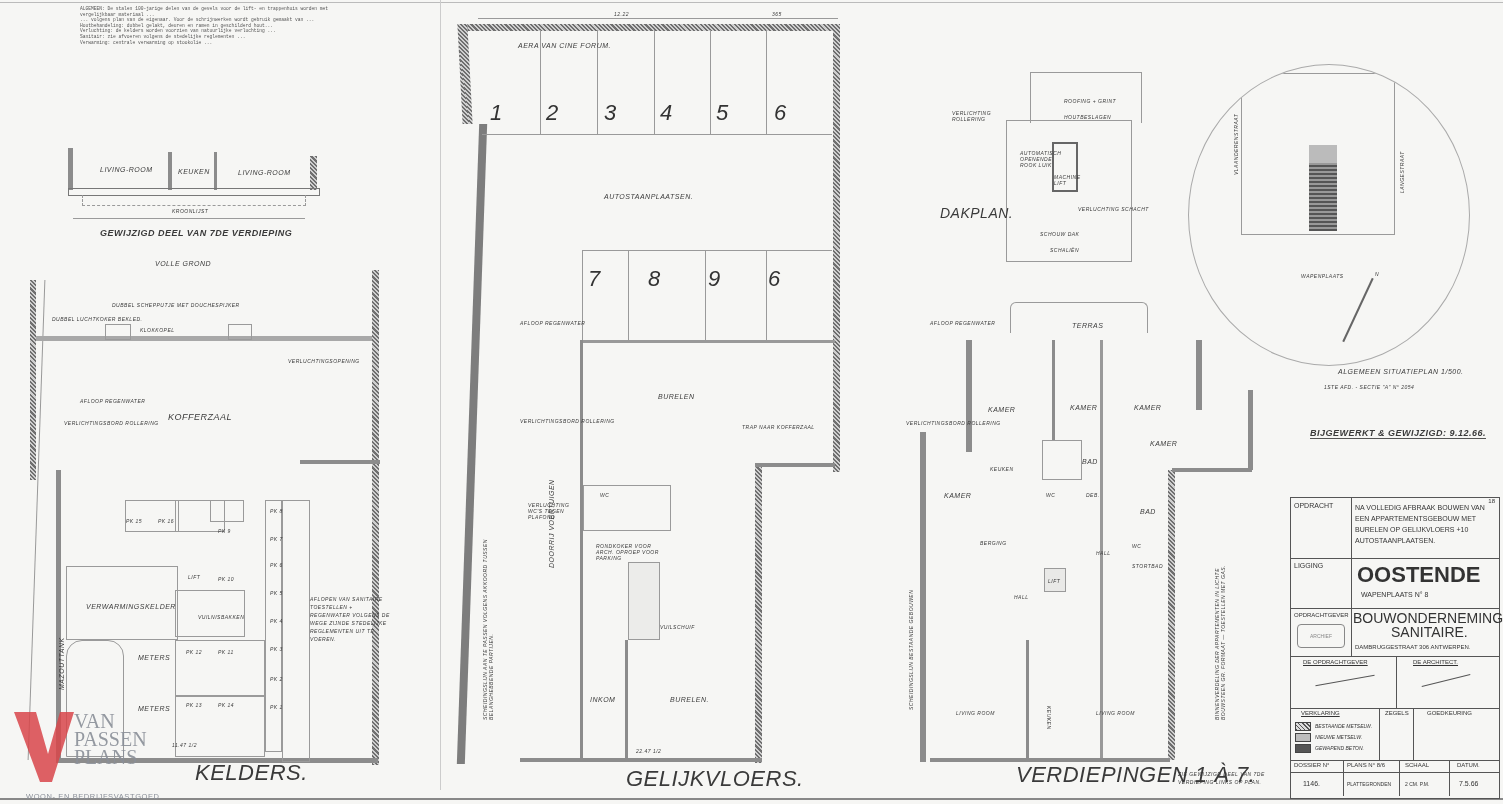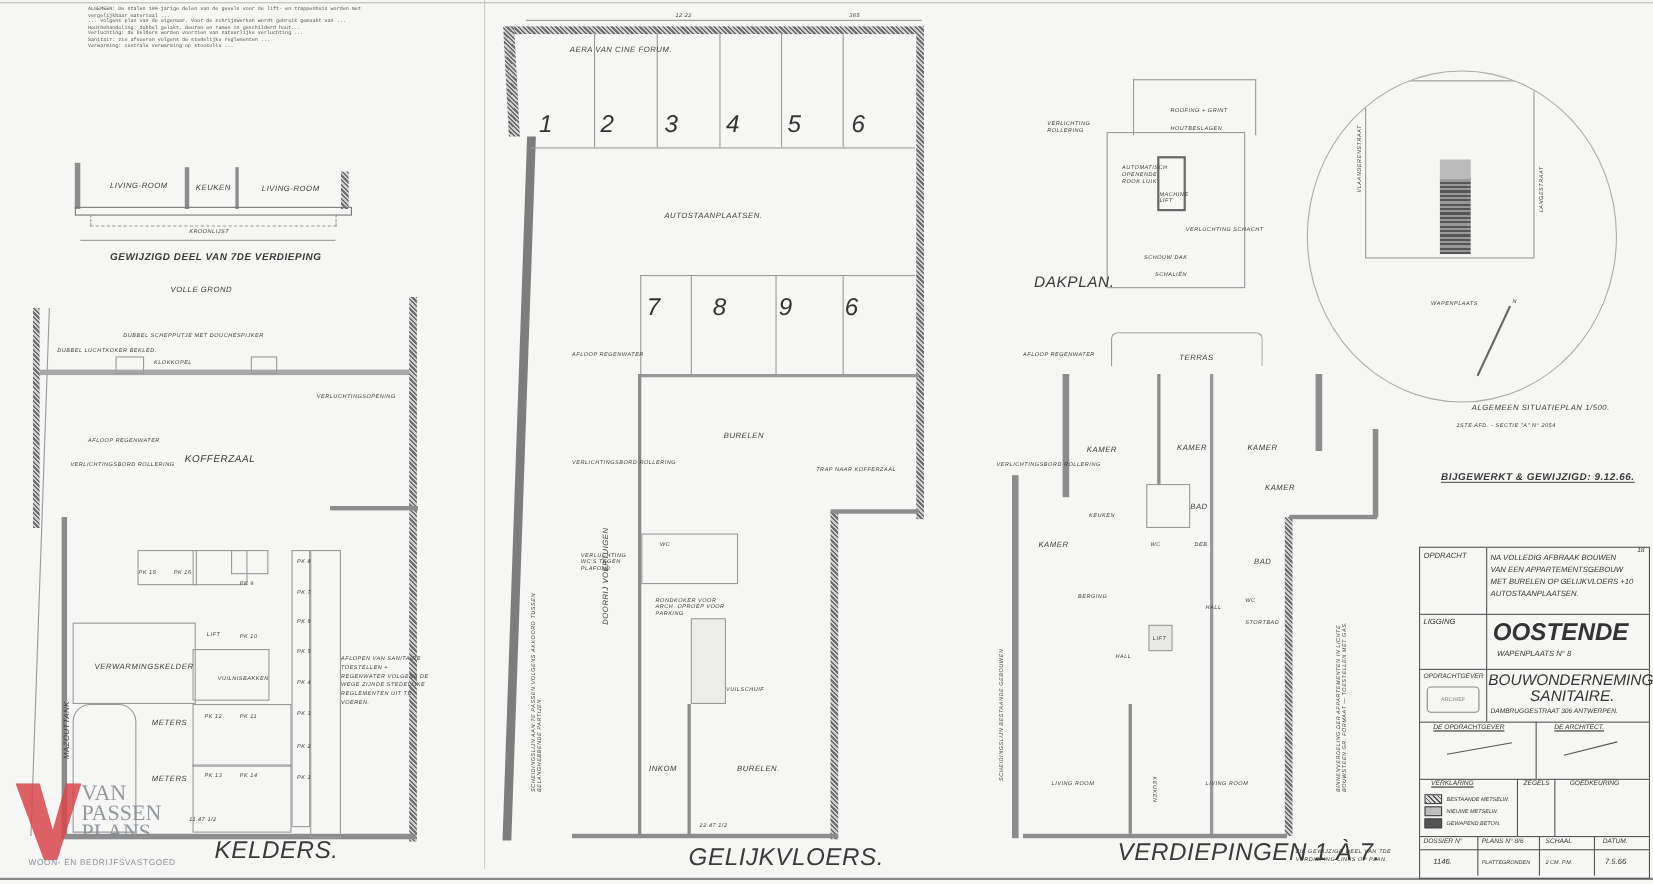--- a/index.html
+++ b/index.html
@@ -3,31 +3,31 @@
 <meta charset="utf-8">
 <style>
   html,body{margin:0;padding:0;background:#f4f4f2;}
   body{width:1503px;height:804px;position:relative;overflow:hidden;font-family:"Liberation Sans",sans-serif;color:#333;}
   .sheet{position:absolute;left:0;top:0;width:1503px;height:804px;background:#f6f6f4;}
   .abs{position:absolute;}
   .hand{font-family:"Liberation Sans",sans-serif;font-style:italic;color:#3a3a3a;letter-spacing:0.5px;text-transform:uppercase;}
   .tiny{font-size:5px;}
   .sm{font-size:7px;}
   .md{font-size:9px;}
-  .lg{font-size:14px;margin-top:43px;}
+  .lg{font-size:14px;}
   .xl{font-size:22px;}
   .wall{position:absolute;background:#8c8c8c;}
   .hatch{position:absolute;background:repeating-linear-gradient(45deg,#6f6f6f 0 1.5px,#cfcfcf 1.5px 3px);}
   .line{position:absolute;background:#9a9a9a;}
   .thin{position:absolute;border:1px solid #9a9a9a;}
   .notes{position:absolute;left:80px;top:6px;width:270px;font-family:"Liberation Mono",monospace;font-size:4.6px;line-height:5.6px;color:#555;}
   .notes p{margin:0;}
   .tb{position:absolute;left:1290px;top:497px;width:208px;height:300px;border:1.5px solid #555;}
   .tb .row{position:absolute;left:0;width:100%;border-bottom:1px solid #555;}
-  .tb .lab{position:absolute;font-size:7px;font-style:italic;color:#333;}
+  .tb .lab{position:absolute;font-size:7px;color:#333;}
   .legend-sw{display:inline-block;width:14px;height:7px;border:1px solid #444;margin-right:4px;vertical-align:middle;}
   .circle{position:absolute;left:1188px;top:64px;width:280px;height:300px;border:1px solid #aaa;border-radius:50%;overflow:hidden;}
   .logo{position:absolute;left:10px;top:712px;width:160px;height:85px;}
   .num{position:absolute;font-size:22px;font-style:italic;color:#333;}
 </style>
 </head>
 <body>
 
 <div class="sheet">
 
@@ -309,16 +309,16 @@
 
   <div class="logo">
     <svg width="60" height="70" viewBox="0 0 60 70" style="position:absolute;left:4px;top:0;opacity:0.85;">
       <polygon points="0,0 22,0 34,42 46,0 60,0 38,70 26,70" fill="#d9474b"></polygon>
     </svg>
     <div class="abs" style="left:64px;top:0;font-family:'Liberation Serif',serif;font-size:20px;line-height:18px;color:#8a8f98;opacity:0.9;">
       <div>VAN</div>
       <div>PASSEN</div>
       <div>PLANS</div>
     </div>
-    <div class="abs" style="left:16px;top:67px;font-size:7.5px;letter-spacing:0.6px;color:#8a8f98;white-space:nowrap;">WOON- EN BEDRIJFSVASTGOED</div>
+    <div class="abs" style="left:16px;top:80px;font-size:7.5px;letter-spacing:0.6px;color:#8a8f98;white-space:nowrap;">WOON- EN BEDRIJFSVASTGOED</div>
   </div>
 
 </div>
 
 </body></html>

